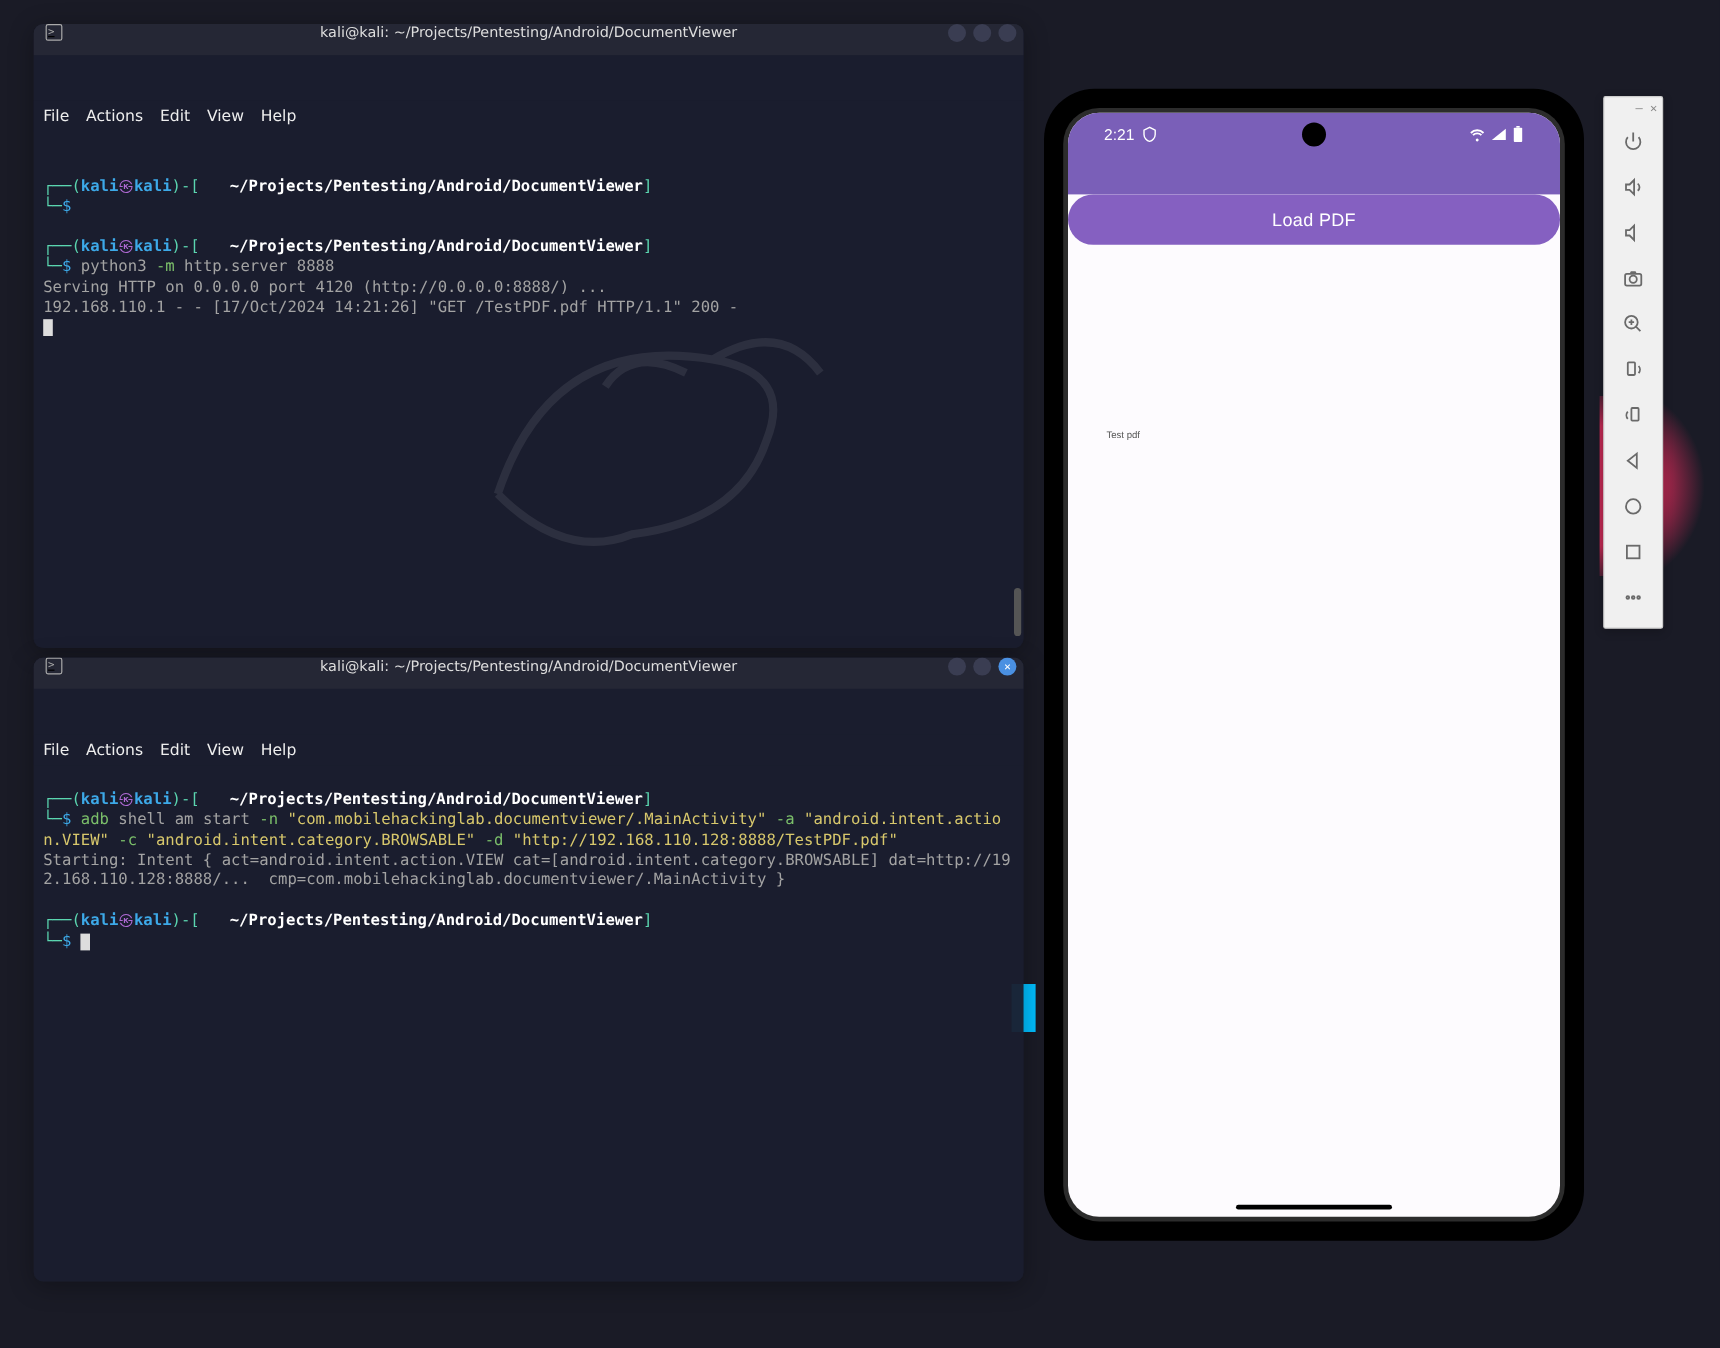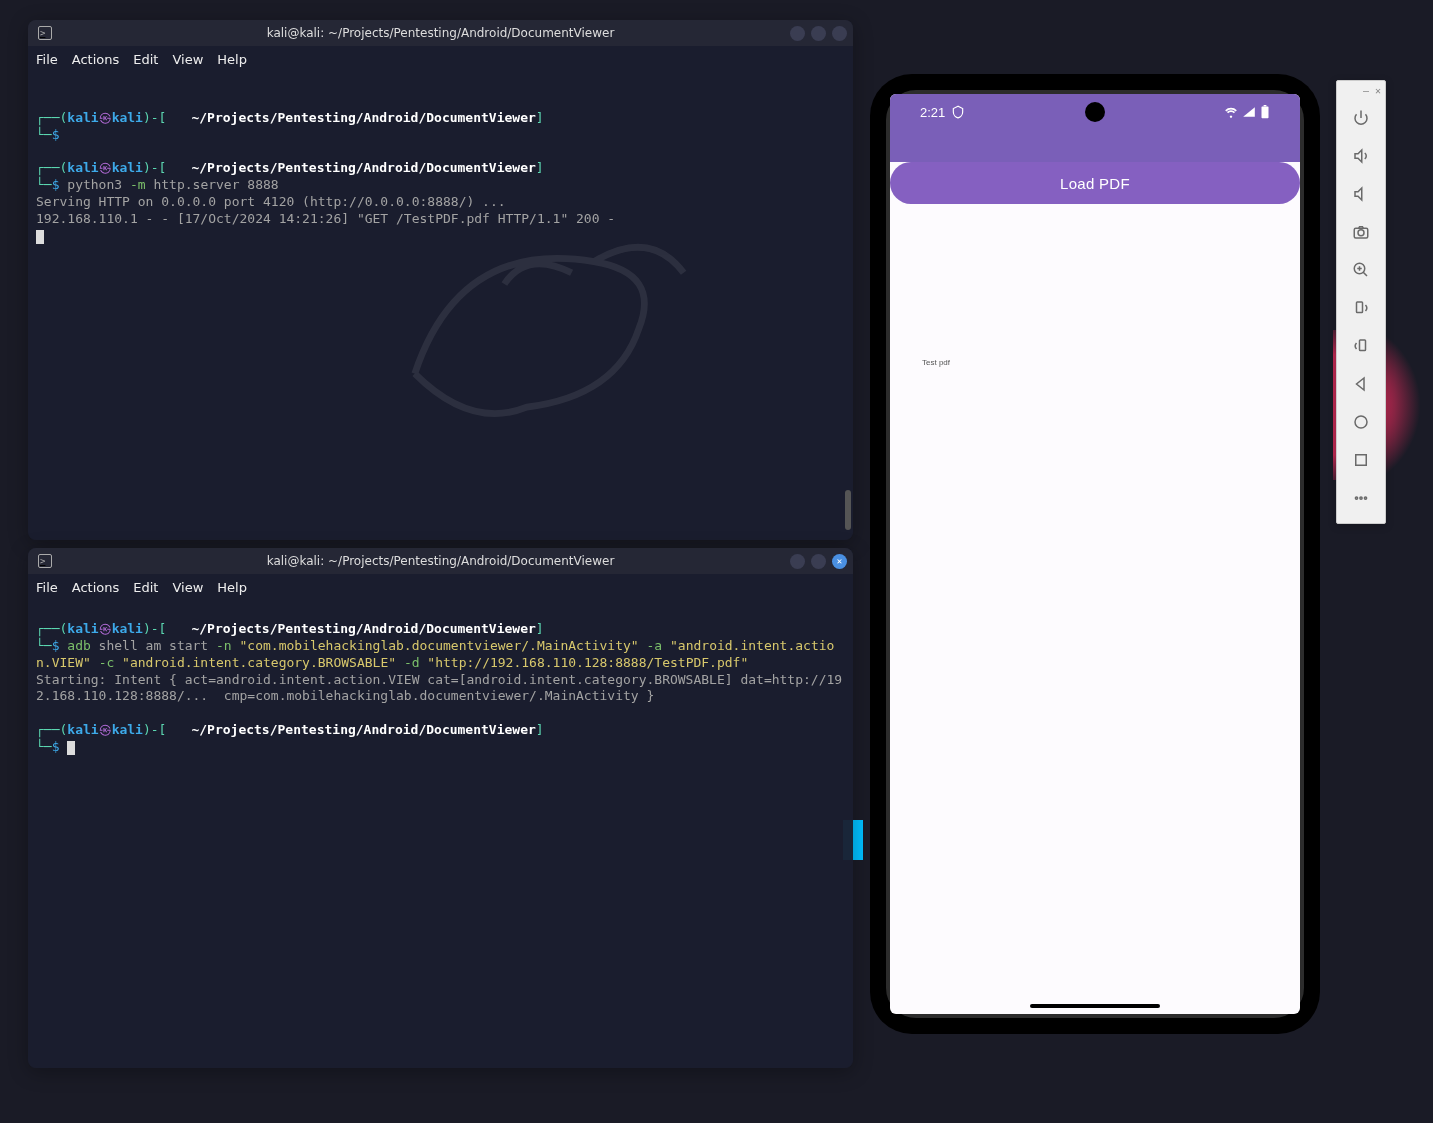--- a/index.html
+++ b/index.html
@@ -55,21 +55,21 @@
     overflow: hidden;
     box-shadow: 0 4px 20px rgba(0,0,0,0.3);
   }
   .term1 { left: 28px; top: 20px; width: 825px; height: 520px; }
   .term2 { left: 28px; top: 548px; width: 825px; height: 520px; }
 
   .term-titlebar {
     height: 26px;
     background: #252735;
     display: flex;
-    align-items: center;
+    align-items: flex-start;
     position: relative;
     text-decoration: underline;
   }
   .term-icon {
     width: 14px; height: 14px;
     margin-left: 10px;
     border: 1px solid #aaa;
     border-radius: 2px;
     display: flex;
     align-items: center;
@@ -103,20 +103,21 @@
   .term-ctrl.close-active { background: #4a90e2; display:flex; align-items:center; justify-content:center;}
   .term-ctrl.close-active::before { content:"✕"; font-size:9px; color:#fff;}
 
   .term-menubar {
     height: 26px;
     background: rgba(26,30,46,0.8);
     display: flex;
     align-items: center;
     padding: 0 8px;
     gap: 14px;
+    margin-top: 38px;
   }
   .term-menuitem {
     color: #eee;
     font-size: 13px;
     font-family: "DejaVu Sans", sans-serif;
   }
 
   .term-body {
     padding: 4px 8px;
     color: #ddd;
@@ -169,21 +170,21 @@
     padding: 16px;
   }
   .emu-inner {
     width: 100%; height: 100%;
     border-radius: 30px;
     background: #2c2c2c;
     padding: 4px;
   }
   .emu-screen {
     width: 100%; height: 100%;
-    border-radius: 6px;
+    border-radius: 26px;
     background: #fdfbfe;
     position: relative;
     overflow: hidden;
   }
   .emu-statusbar {
     height: 36px;
     background: #7a5fb8;
     display: flex;
     align-items: center;
     justify-content: space-between;

